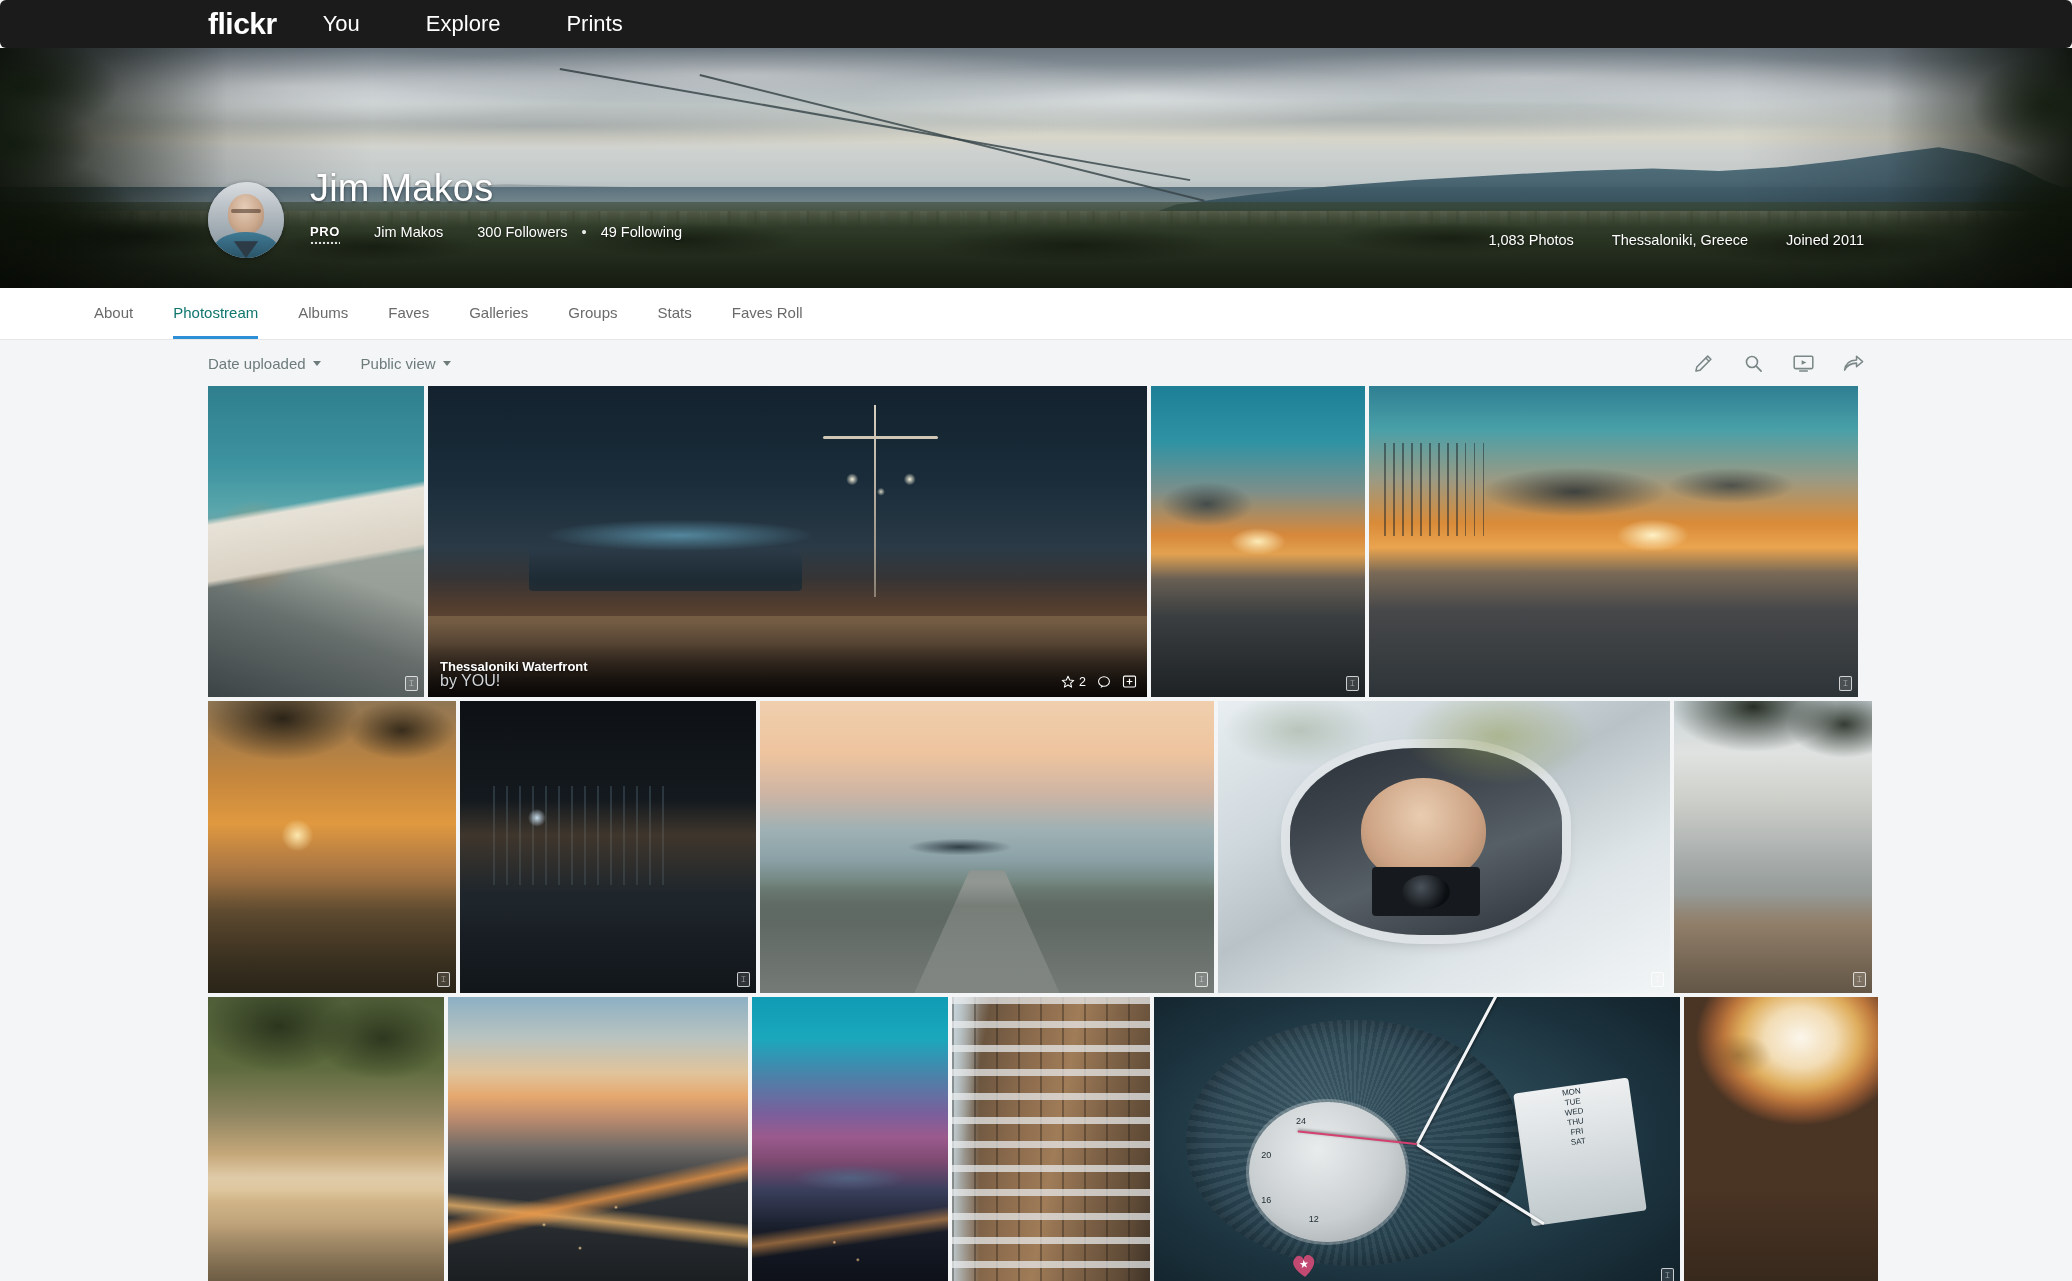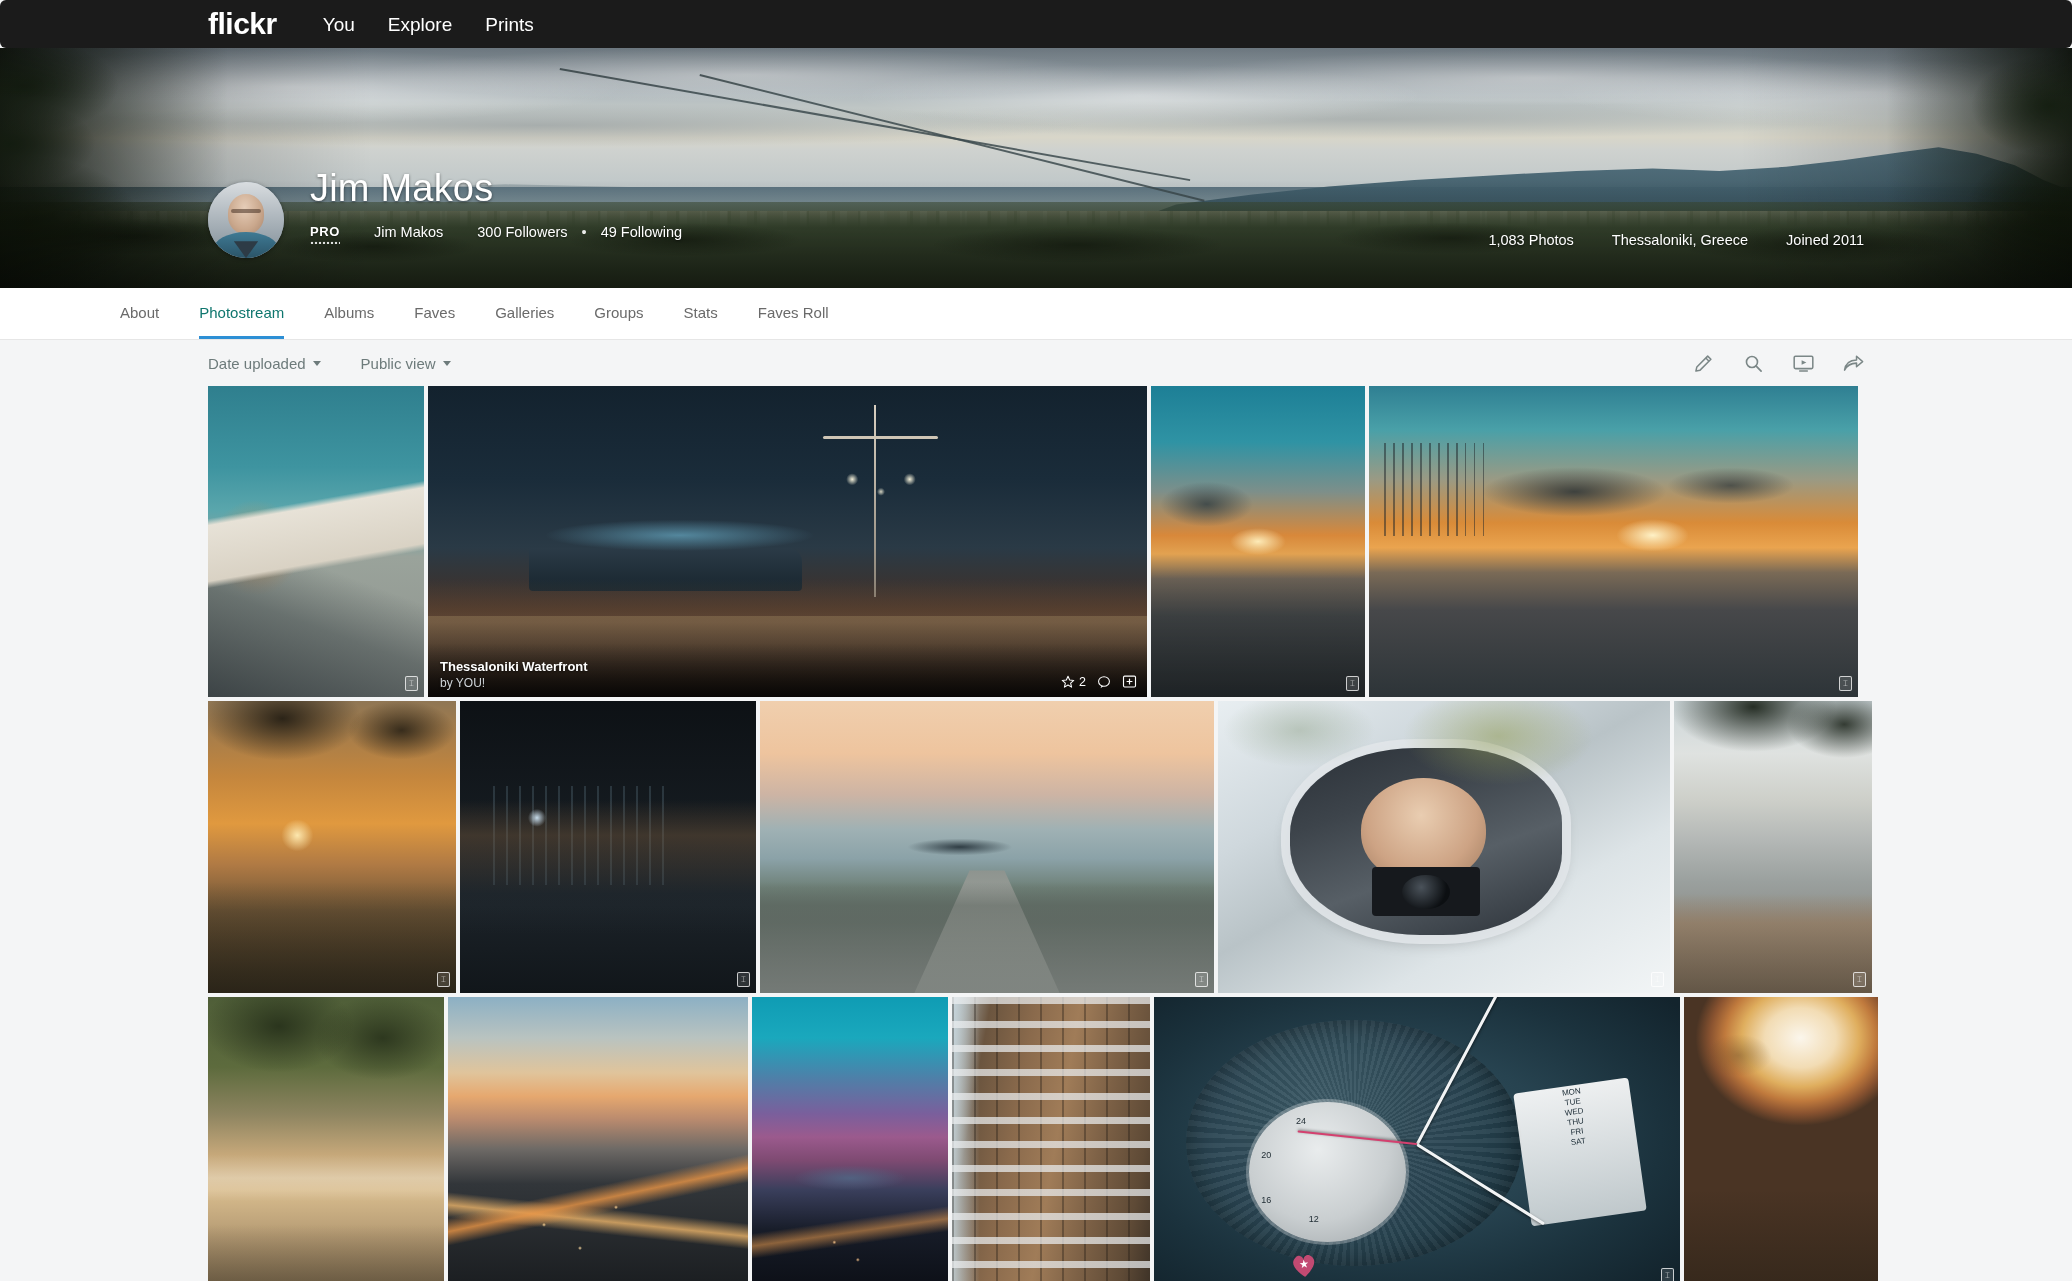--- a/index.html
+++ b/index.html
@@ -32,22 +32,22 @@
     font-size: 30px;
     font-weight: bold;
     letter-spacing: -0.5px;
     color: #ffffff;
     line-height: 1;
     margin-right: 46px;
     cursor: pointer;
   }
   .topnav-link {
     color: #ffffff;
-    font-size: 19px;
-    margin-right: 33px;
+    font-size: 22px;
+    margin-right: 66px;
     cursor: pointer;
     line-height: 1;
   }
   .topnav-right {
     position: absolute;
     right: 210px;
     top: 0;
     height: 48px;
     display: flex;
     align-items: center;
@@ -279,21 +279,21 @@
     text-shadow: 0 1px 2px rgba(0,0,0,.55);
   }
   .hero-stats span.static { cursor:default; }
 
   
   .tabbar {
     background:#ffffff;
     height:52px;
     border-bottom:1px solid #e6e6e6;
     display:flex; align-items:stretch;
-    padding-left:120px;
+    padding-left:94px;
   }
   .tab {
     display:flex; align-items:center;
     font-size:15px; color:#6a6a6a; cursor:pointer;
     padding: 0 0 0 0; margin-right:40px;
     border-bottom:3px solid transparent;
     line-height:1;
   }
   .tab.active { color:#0f766e; border-bottom-color:#2d8fd5; }
 
@@ -343,21 +343,21 @@
     position:absolute; left:0; right:0; bottom:0; height:54px;
     background: linear-gradient(180deg, rgba(0,0,0,0) 0%, rgba(0,0,0,.6) 100%);
   }
   .ph-title {
     position:absolute; left:12px; bottom:23px;
     color:#ffffff; font-size:13px; font-weight:bold;
     text-shadow:0 1px 2px rgba(0,0,0,.6);
   }
   .ph-by {
     position:absolute; left:12px; bottom:7px;
-    color:#cfd4d8; font-size:12px;
+    color:#cfd4d8; font-size:16px;
     text-shadow:0 1px 2px rgba(0,0,0,.6);
   }
   .ph-engage {
     position:absolute; right:10px; bottom:8px;
     display:flex; align-items:center; gap:11px;
     color:#ffffff;
   }
   .eng { display:flex; align-items:center; gap:4px; font-size:12.5px; cursor:pointer; }
 
   

